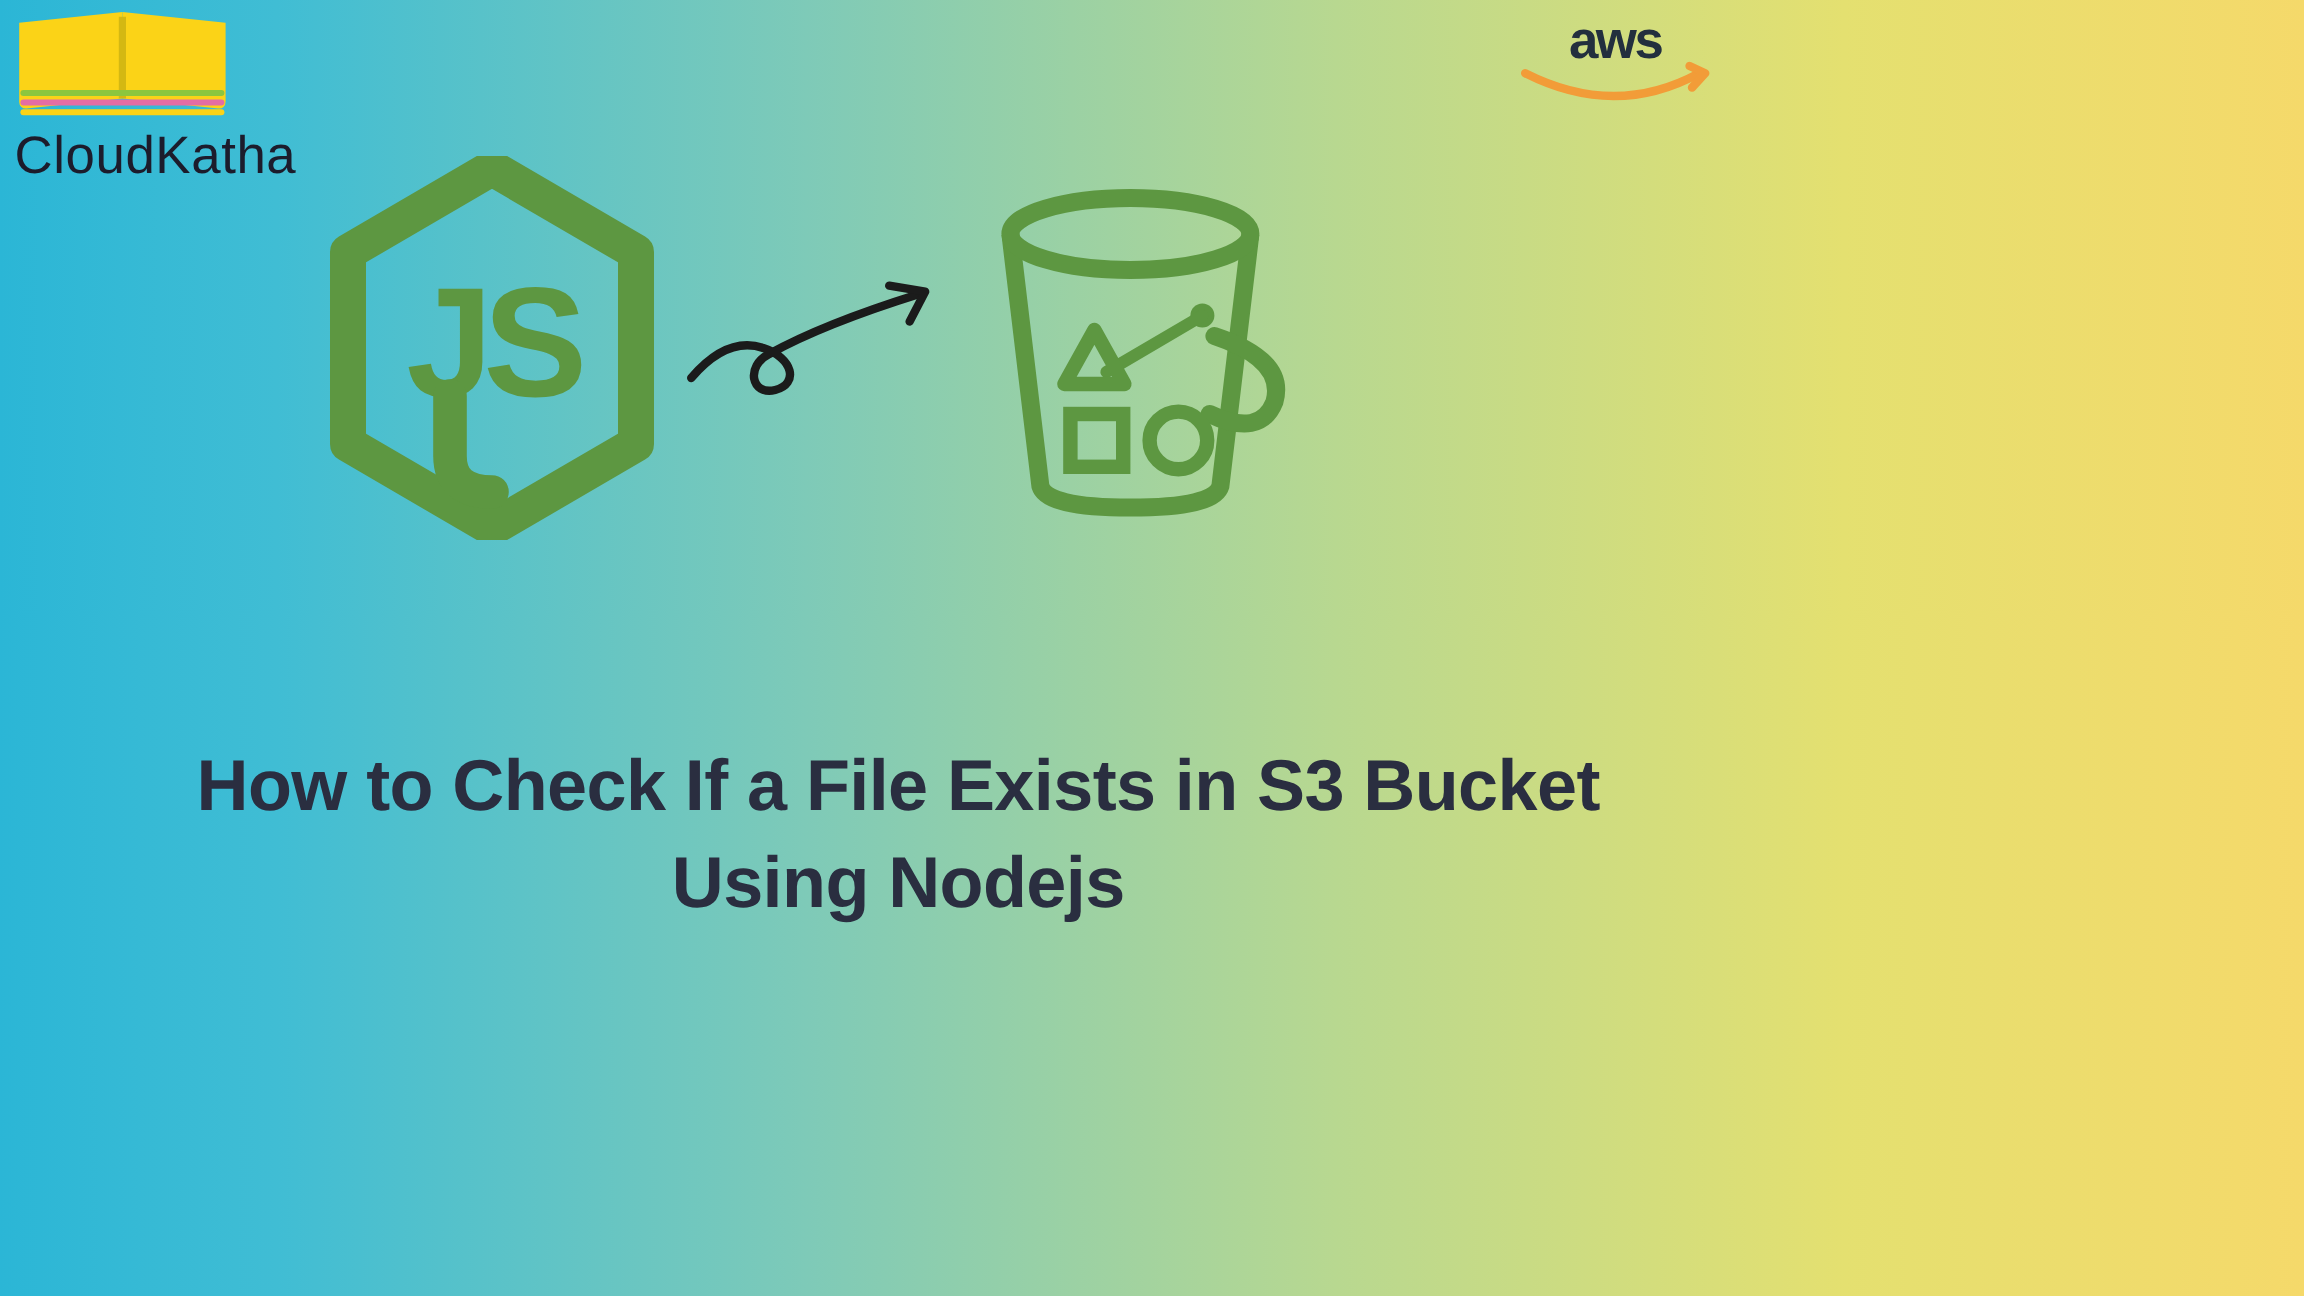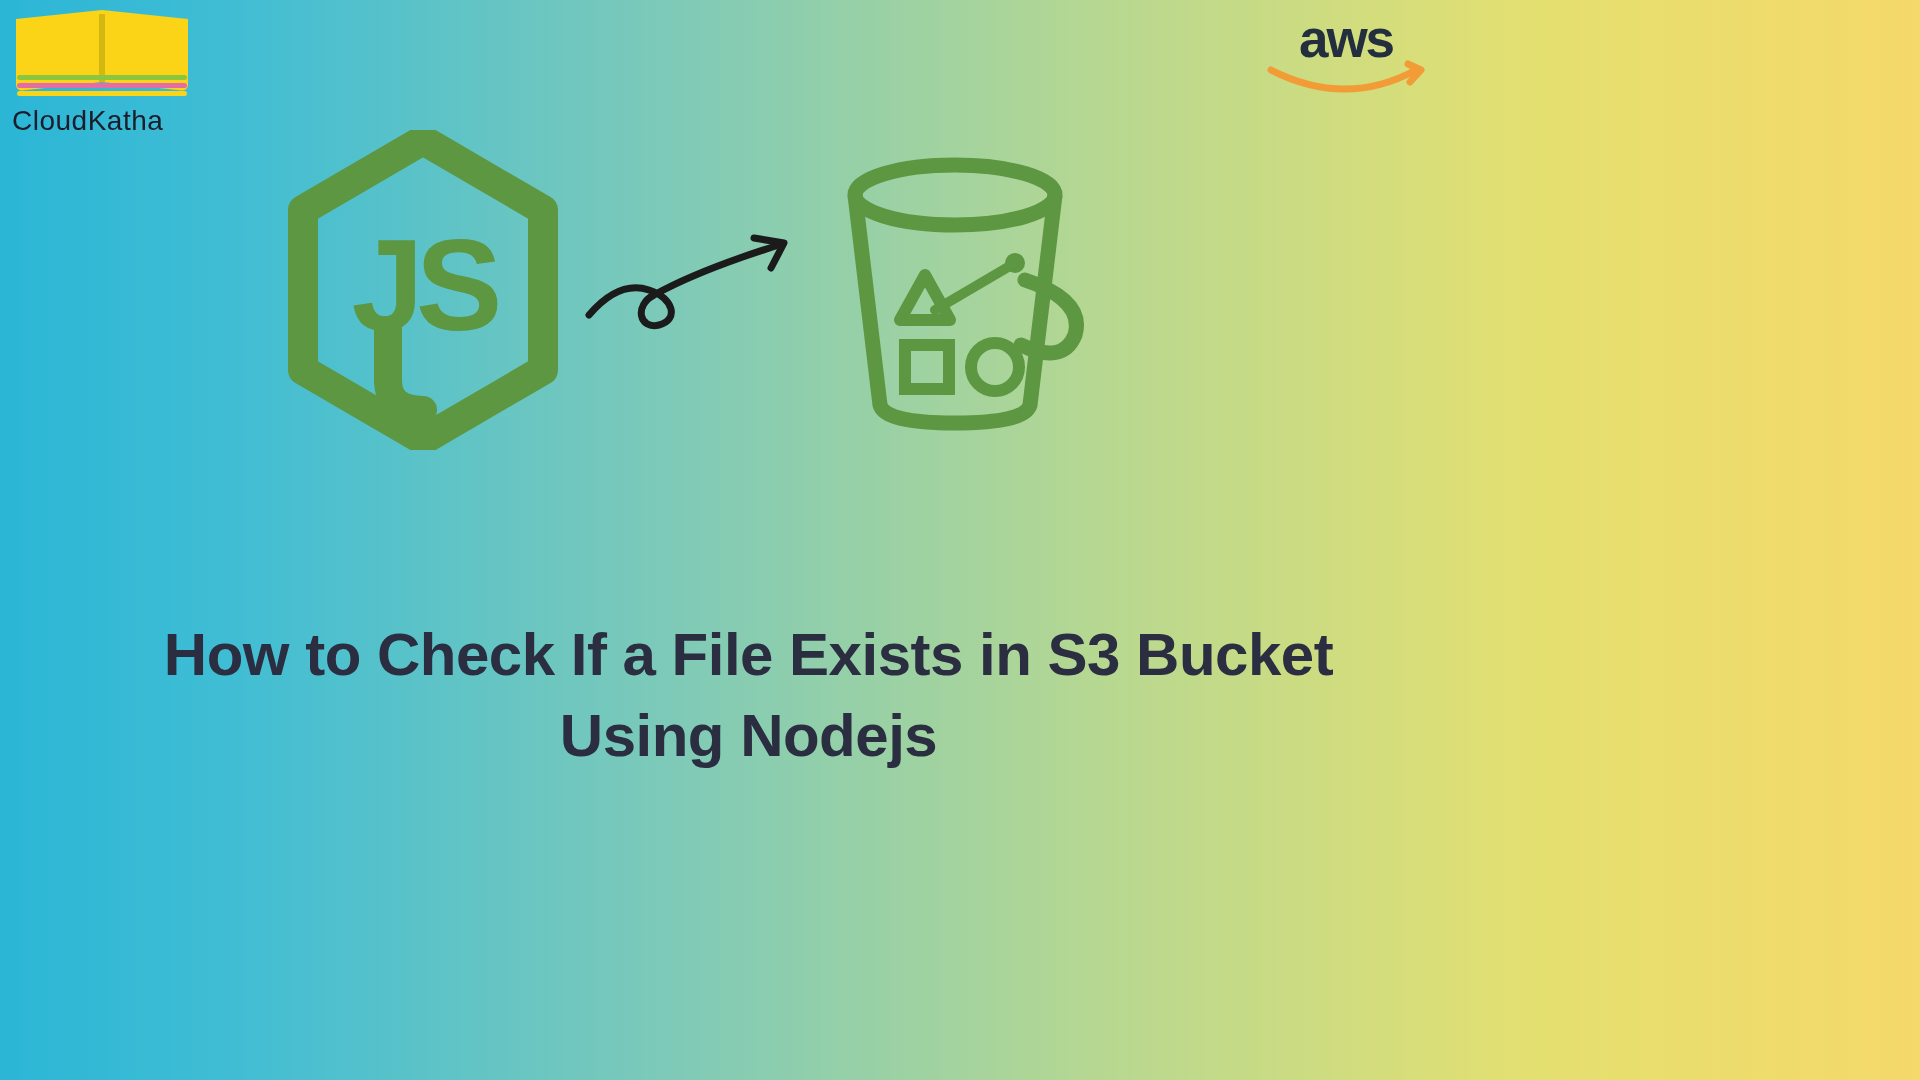--- a/index.html
+++ b/index.html
@@ -66,49 +66,49 @@
     }
     .ck-stripe {
       height: 5px;
       margin: 0 5px;
     }
     .ck-stripe-1 { background: #8cc63e; border-radius: 3px; }
     .ck-stripe-2 { background: #e46da4; border-radius: 3px; }
     .ck-stripe-3 { background: #fbd317; border-radius: 3px; }
     .ck-name {
       color: #1c1c2c;
-      font-size: 28px;
+      font-size: 44px;
       font-weight: 500;
       margin-top: 5px;
       letter-spacing: 0.5px;
     }
 
     
     .aws-logo {
       position: absolute;
       top: 12px;
       right: 30px;
       text-align: center;
     }
     .aws-text {
       color: #232f3e;
-      font-size: 53px;
+      font-size: 44px;
       font-weight: 700;
       letter-spacing: -2px;
       line-height: 1;
     }
     .aws-smile {
       margin-top: -5px;
     }
 
     
     .diagram {
       position: absolute;
       top: 130px;
-      left: 283px;
+      left: 270px;
       display: flex;
       align-items: center;
       gap: 16px;
     }
     .nodejs-icon {
       width: 280px;
       height: 320px;
       display: flex;
       align-items: center;
       justify-content: center;

